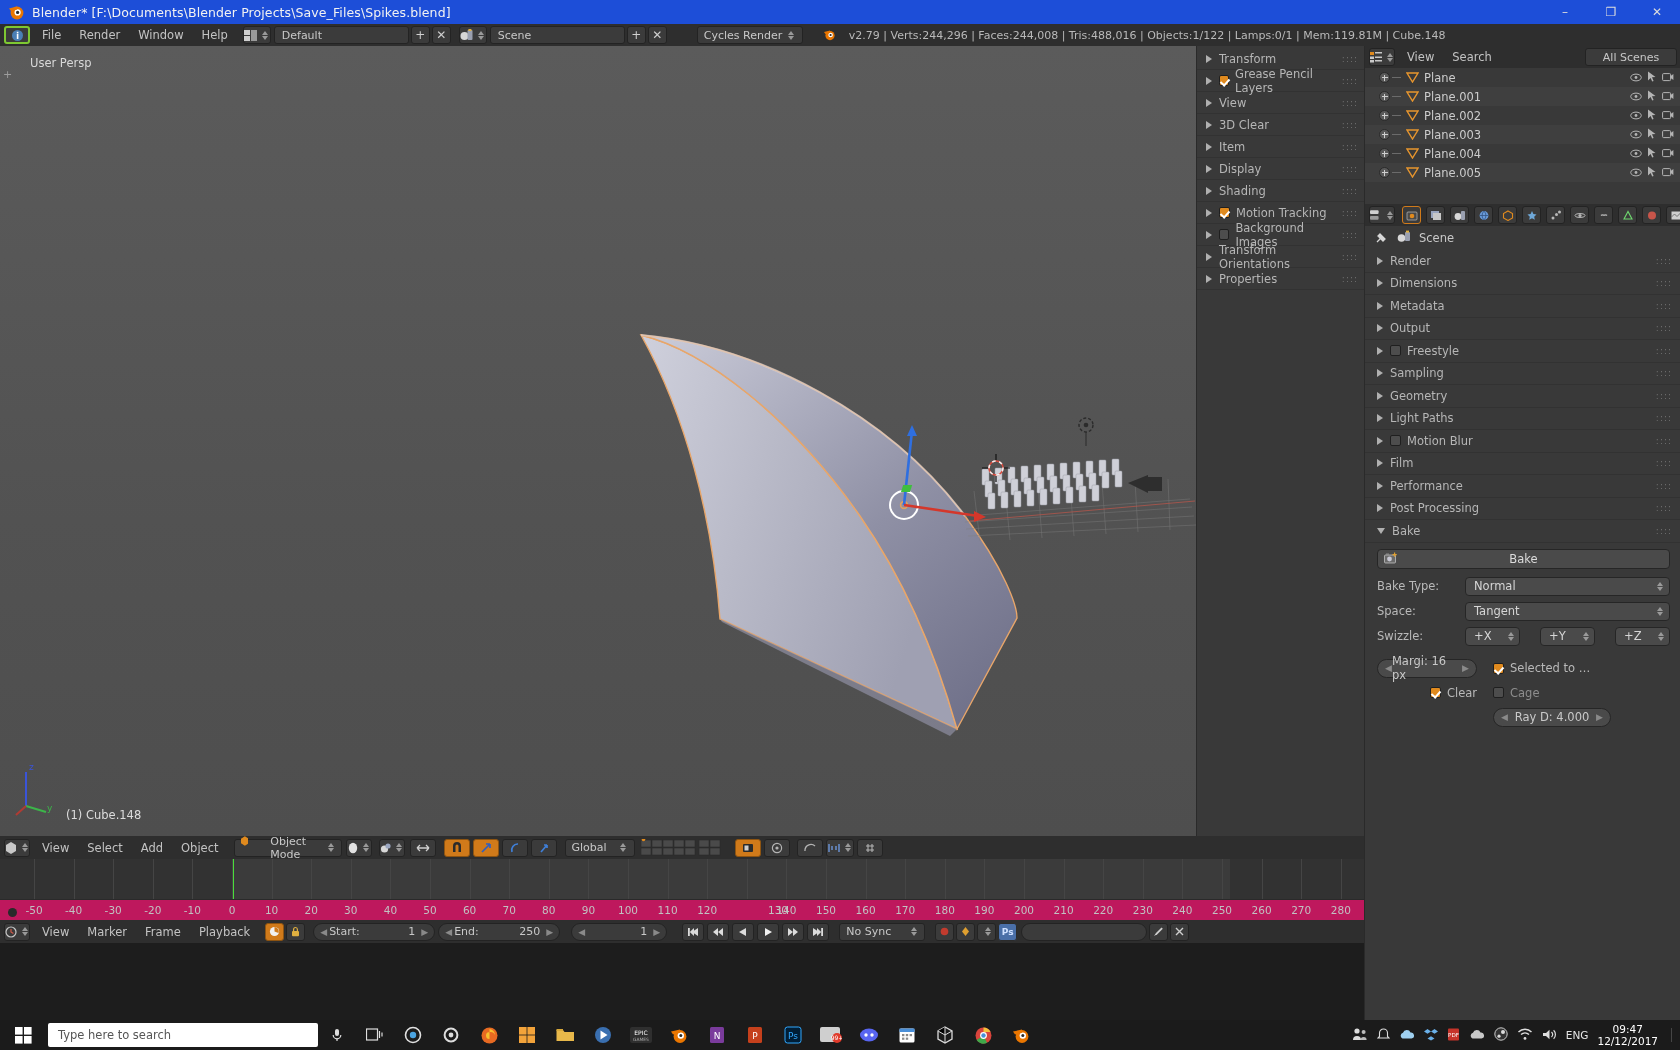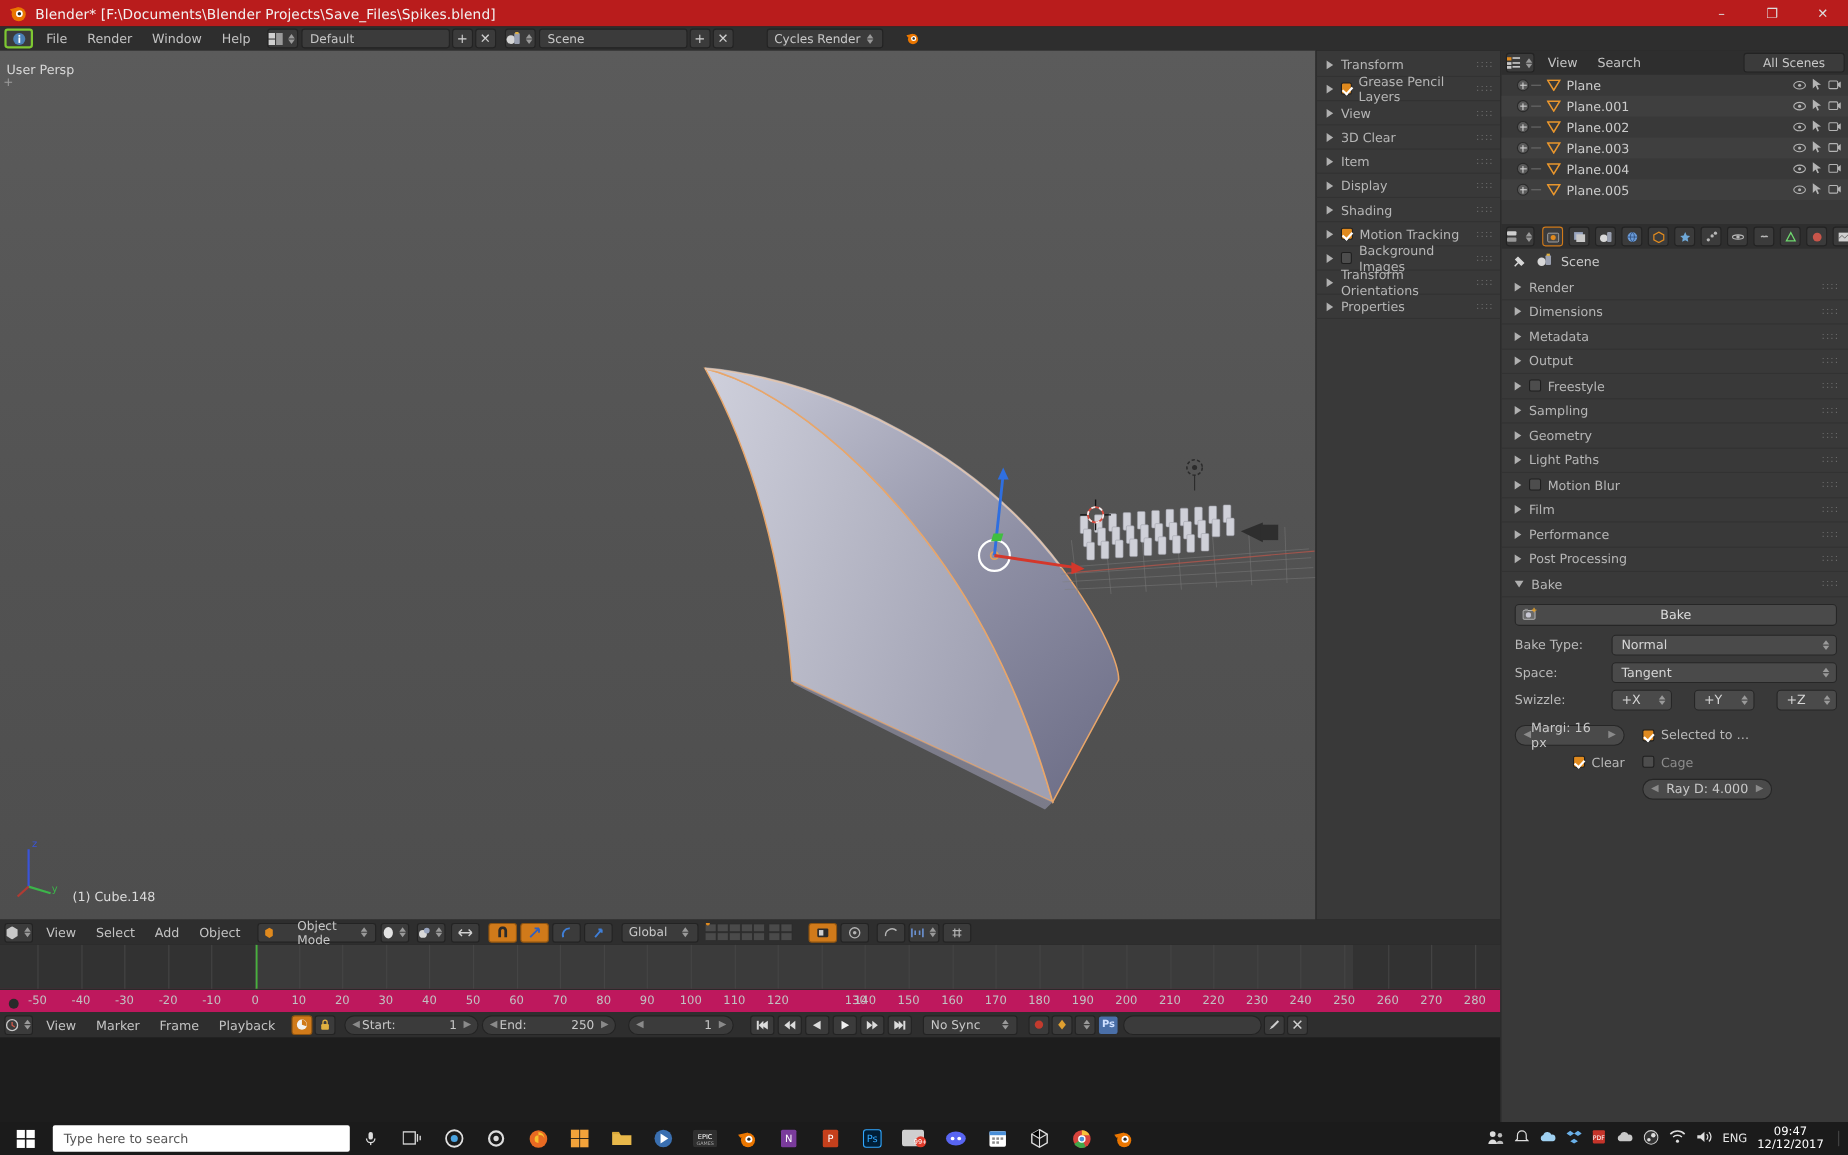--- a/index.html
+++ b/index.html
@@ -2,21 +2,21 @@
 <html><head>
 <meta charset="utf-8">
 <style>
   * { box-sizing: border-box; margin:0; padding:0; }
   html,body { width:1680px; height:1050px; overflow:hidden; background:#1d1d1d;
     font-family:"DejaVu Sans","Liberation Sans",sans-serif; }
   #app { position:relative; width:1680px; height:1050px; }
 
   
   .titlebar { position:absolute; left:0; top:0; width:1680px; height:24px;
-    background:#b91c1c; color:#fff; display:flex; align-items:center; }
+    background:#1d4ed8; color:#fff; display:flex; align-items:center; }
   .tb-icon { width:22px; height:22px; margin:0 4px 0 6px; position:relative; }
   .tb-title { font-size:12.5px; color:#f2f2f2; letter-spacing:.1px; }
   .tb-btns { margin-left:auto; display:flex; height:24px; }
   .tb-btn { width:46px; height:24px; display:flex; align-items:center; justify-content:center;
     color:#ddd; font-size:12px; }
 
   
   .topbar { position:absolute; left:0; top:24px; width:1680px; height:22px;
     background:#2e2e2e; display:flex; align-items:center; padding-left:4px; }
   .hdr-icon-btn { height:18px; min-width:26px; background:#3b3b3b; border:1px solid #232323;
@@ -33,21 +33,21 @@
     border-radius:3px; color:#c8c8c8; font-size:11px; display:flex; align-items:center;
     padding-left:7px; margin-right:2px; }
   .sq { width:19px; height:18px; background:#3b3b3b; border:1px solid #232323; border-radius:3px;
     color:#d0d0d0; font-size:12px; display:flex; align-items:center; justify-content:center;
     margin-right:2px; }
   .stats { color:#b9b9b9; font-size:11px; margin-left:12px; white-space:nowrap; }
 
   
   .viewport { position:absolute; left:0; top:46px; width:1196px; height:790px;
     background:linear-gradient(180deg,#5b5b5b 0%,#525252 60%,#4e4e4e 100%); overflow:hidden; }
-  .vp-text { position:absolute; left:6px; top:10px; color:#d8d8d8; font-size:11.5px; }
+  .vp-text { position:absolute; left:30px; top:10px; color:#d8d8d8; font-size:11.5px; }
   .vp-plus { position:absolute; left:3px; top:22px; color:#9d9d9d; font-size:11px; }
   .vp-obj { position:absolute; left:66px; bottom:14px; color:#dcdcdc; font-size:11.5px; }
 
   
   .vph { position:absolute; left:0; top:836px; width:1364px; height:23px; background:#2e2e2e;
     display:flex; align-items:center; padding-left:4px; }
 
   
   .tl-area { position:absolute; left:0; top:859px; width:1364px; height:61px; background:#3b3b3b; }
   .tl-grid { position:absolute; left:0; top:0; width:1364px; height:40px; }
@@ -210,20 +210,21 @@
     </div>
 
     <div style="margin-left:20px;display:flex;align-items:center;">
       <svg width="14" height="14" viewBox="0 0 14 14">
           <circle cx="7" cy="7.6" r="4.6" fill="#ea7600"></circle>
           <circle cx="7.6" cy="7" r="2.3" fill="#fff"></circle>
           <circle cx="7.6" cy="7" r="1.1" fill="#2a2a2a"></circle>
           <path d="M1 4 L7 2.6 L7 5 L2.4 6 Z" fill="#ea7600"></path>
         </svg>
     </div>
+    <div class="stats">v2.79 | Verts:244,296 | Faces:244,008 | Tris:488,016 | Objects:1/122 | Lamps:0/1 | Mem:119.81M | Cube.148</div>
   </div>
 
   <div class="viewport">
     <div class="vp-text">User Persp</div>
     <div class="vp-plus">+</div>
 
     <svg width="1196" height="790" style="position:absolute;left:0;top:0;">
       <defs>
         <linearGradient id="shellA" x1="0" y1="0" x2="1" y2="0.4">
           <stop offset="0%" stop-color="#cfd0dc"></stop>
@@ -406,21 +407,21 @@
           <i class="u"></i>
           <i class="d"></i>
         </span>
     </div>
     <div class="menu">View</div>
     <div class="menu">Select</div>
     <div class="menu">Add</div>
     <div class="menu">Object</div>
 
     <div class="dd" style="width:108px;margin-left:6px;justify-content:space-between;">
-      <span style="display:flex;align-items:center;gap:22px;">
+      <span style="display:flex;gap:22px;">
         <svg width="10" height="12" viewBox="0 0 10 12">
             <path d="M5 0 L10 3 L10 9 L5 12 L0 9 L0 3 Z" fill="#e08a1e"></path>
           </svg>
         <span>Object Mode</span>
       </span>
       <span class="spin">
           <i class="u"></i>
           <i class="d"></i>
         </span>
     </div>

